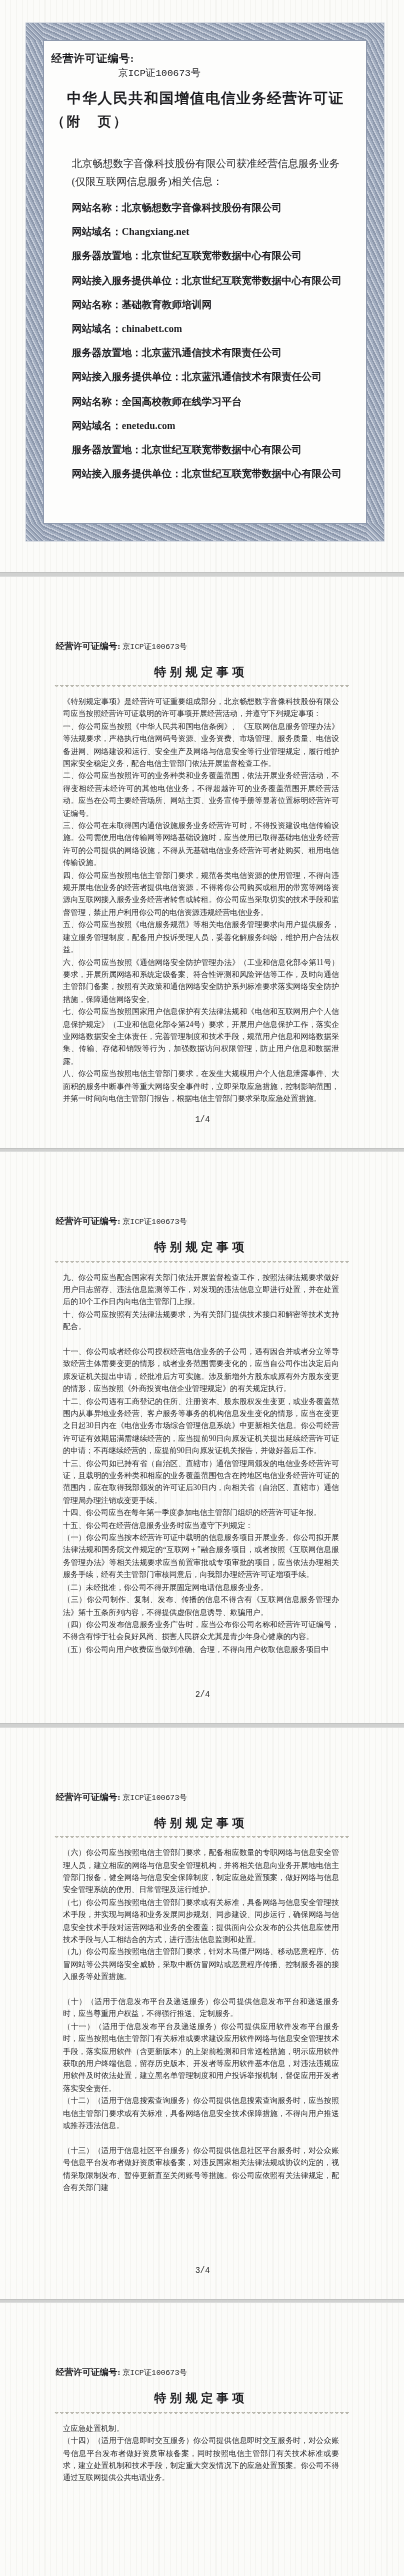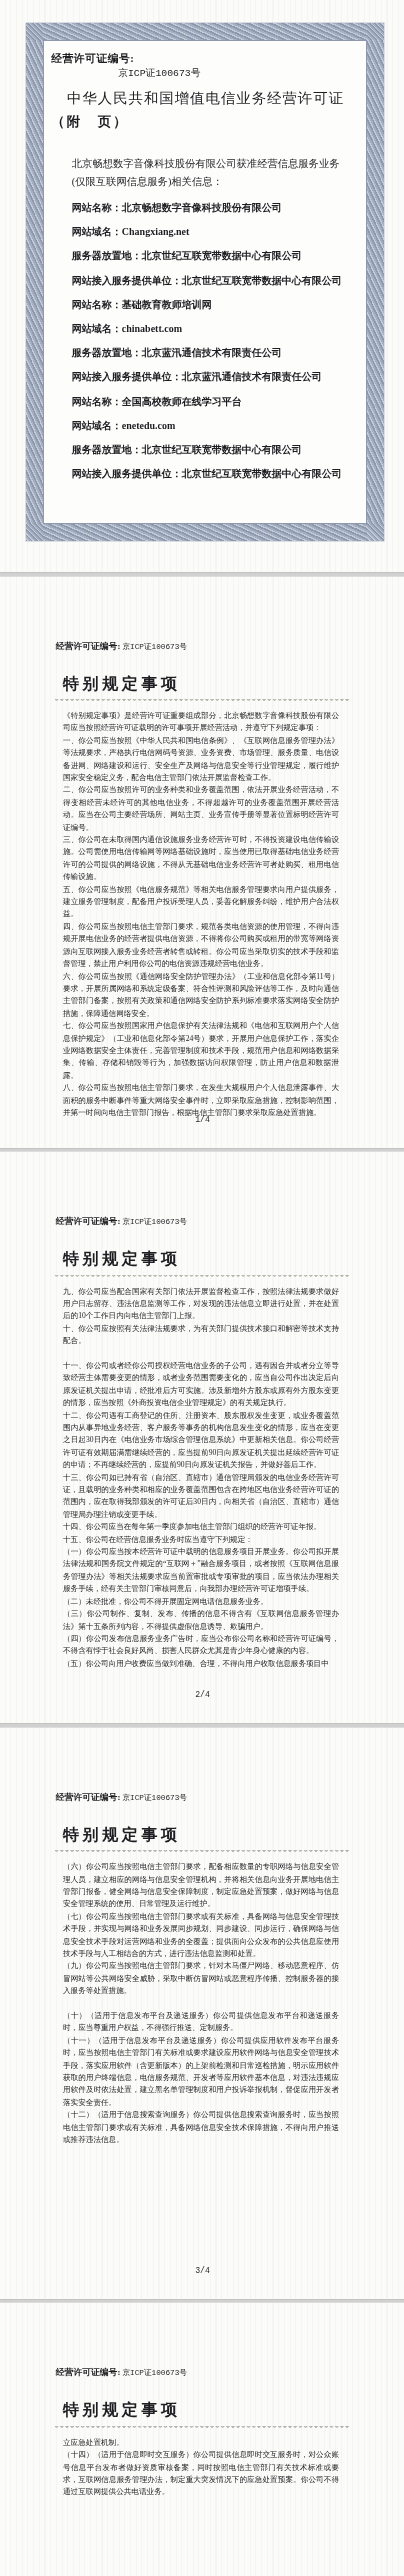--- a/index.html
+++ b/index.html
@@ -15,33 +15,33 @@
   .cert-frame {
     height:518px;
     border:17.5px solid #9aa5b6;
     border-image:repeating-linear-gradient(45deg,#8e99ad 0 2.6px,#c3cad7 2.6px 4.6px,#a3aec0 4.6px 7.2px) 34;
     box-shadow:inset 0 0 0 1px #8e99ad, 0 0 0 0.5px #b9c1cf;
     padding:12.4px 7.2px 0 8.2px;
     background:#fdfdfc;
   }
   .cert-no-label { font-size:10.8px; font-weight:bold; letter-spacing:0.5px; }
   .cert-no-value { font-size:9.8px; margin:1px 0 0 67px; font-family:"Liberation Mono","DejaVu Sans Mono",monospace; }
-  .cert-title { margin-top:8.2px; text-align:center; font-size:14.4px; font-weight:normal; letter-spacing:1px; }
+  .cert-title { margin-top:8.2px; text-align:center; font-size:14.4px; font-weight:bold; letter-spacing:1px; }
   .cert-subtitle { margin-top:5.2px; text-align:left; font-size:13.4px; font-weight:bold; letter-spacing:2.1px; }
   .cert-intro { margin:24px 0 0 20.6px; width:270px; font-size:10.3px; line-height:18px; }
   .cert-fields { margin:9.3px 0 0 20.6px; width:270px; }
   .field-line { font-size:10px; line-height:16px; margin-bottom:8.2px;font-weight:bold; }
   
   .sep { height:4.6px; background:#d0d1d0; border-top:0.5px solid #c2c3c2; border-bottom:0.5px solid #dcdddc; }
   
   .page-prov { height:571px; position:relative; padding:64px 66px 0 63px; }
   .prov-header { margin-left:-7.2px; white-space:nowrap; }
   .prov-no-label { font-size:8.8px; font-weight:bold; }
   .prov-no-value { font-size:7.7px; font-family:"Liberation Mono","DejaVu Sans Mono",monospace; }
-  .prov-title { margin-top:21px; font-size:16px; font-weight:bold; letter-spacing:3.6px; }
+  .prov-title { margin-top:11px; text-align:center; font-size:12px; font-weight:bold; letter-spacing:3.6px; }
   .zigzag {
     height:3.6px; margin:4.6px 0 7.2px -8.8px; width:296px;
     background:
       linear-gradient(135deg,#aba99e 25%,transparent 25%) -2.6px 0/5.2px 3.6px repeat-x,
       linear-gradient(225deg,#aba99e 25%,transparent 25%) -2.6px 0/5.2px 3.6px repeat-x;
     opacity:.85;
   }
   .prov-body { width:276px; }
   .para { font-size:7.6px; line-height:12.4px; text-align:justify; min-height:12.4px; color:#232327; }
   .page-num { position:absolute; left:0; right:0; bottom:24px; text-align:center; font-size:8.2px; color:#2b2b2b; font-family:"Liberation Mono","DejaVu Sans Mono",monospace; }
@@ -82,22 +82,22 @@
       <span class="prov-no-label">经营许可证编号:</span>
       <span class="prov-no-value">京ICP证100673号</span>
     </div>
     <div class="prov-title">特别规定事项</div>
     <div class="zigzag"></div>
     <div class="prov-body">
         <p class="para">《特别规定事项》是经营许可证重要组成部分，北京畅想数字音像科技股份有限公司应当按照经营许可证载明的许可事项开展经营活动，并遵守下列规定事项：</p>
         <p class="para">一、你公司应当按照《中华人民共和国电信条例》、《互联网信息服务管理办法》等法规要求，严格执行电信网码号资源、业务资费、市场管理、服务质量、电信设备进网、网络建设和运行、安全生产及网络与信息安全等行业管理规定，履行维护国家安全稳定义务，配合电信主管部门依法开展监督检查工作。</p>
         <p class="para">二、你公司应当按照许可的业务种类和业务覆盖范围，依法开展业务经营活动，不得变相经营未经许可的其他电信业务，不得超越许可的业务覆盖范围开展经营活动。应当在公司主要经营场所、网站主页、业务宣传手册等显著位置标明经营许可证编号。</p>
         <p class="para">三、你公司在未取得国内通信设施服务业务经营许可时，不得投资建设电信传输设施。公司需使用电信传输网等网络基础设施时，应当使用已取得基础电信业务经营许可的公司提供的网络设施，不得从无基础电信业务经营许可者处购买、租用电信传输设施。</p>
+        <p class="para">四、你公司应当按照电信主管部门要求，规范各类电信资源的使用管理，不得向违规开展电信业务的经营者提供电信资源，不得将你公司购买或租用的带宽等网络资源向互联网接入服务业务经营者转售或转租。你公司应当采取切实的技术手段和监督管理，禁止用户利用你公司的电信资源违规经营电信业务。</p>
         <p class="para">五、你公司应当按照《电信服务规范》等相关电信服务管理要求向用户提供服务，建立服务管理制度，配备用户投诉受理人员，妥善化解服务纠纷，维护用户合法权益。</p>
-        <p class="para">四、你公司应当按照电信主管部门要求，规范各类电信资源的使用管理，不得向违规开展电信业务的经营者提供电信资源，不得将你公司购买或租用的带宽等网络资源向互联网接入服务业务经营者转售或转租。你公司应当采取切实的技术手段和监督管理，禁止用户利用你公司的电信资源违规经营电信业务。</p>
         <p class="para">六、你公司应当按照《通信网络安全防护管理办法》（工业和信息化部令第11号）要求，开展所属网络和系统定级备案、符合性评测和风险评估等工作，及时向通信主管部门备案，按照有关政策和通信网络安全防护系列标准要求落实网络安全防护措施，保障通信网络安全。</p>
         <p class="para">七、你公司应当按照国家用户信息保护有关法律法规和《电信和互联网用户个人信息保护规定》（工业和信息化部令第24号）要求，开展用户信息保护工作，落实企业网络数据安全主体责任，完善管理制度和技术手段，规范用户信息和网络数据采集、传输、存储和销毁等行为，加强数据访问权限管理，防止用户信息和数据泄露。</p>
         <p class="para">八、你公司应当按照电信主管部门要求，在发生大规模用户个人信息泄露事件、大面积的服务中断事件等重大网络安全事件时，立即采取应急措施，控制影响范围，并第一时间向电信主管部门报告，根据电信主管部门要求采取应急处置措施。</p>
       </div>
     <div class="page-num">1/4</div>
   </div>
 
   <div class="sep"></div>
   <div class="page-prov">
     <div class="prov-header">
@@ -131,36 +131,37 @@
       <span class="prov-no-value">京ICP证100673号</span>
     </div>
     <div class="prov-title">特别规定事项</div>
     <div class="zigzag"></div>
     <div class="prov-body">
         <p class="para">（六）你公司应当按照电信主管部门要求，配备相应数量的专职网络与信息安全管理人员，建立相应的网络与信息安全管理机构，并将相关信息向业务开展地电信主管部门报备，健全网络与信息安全保障制度，制定应急处置预案，做好网络与信息安全管理系统的使用、日常管理及运行维护。</p>
         <p class="para">（七）你公司应当按照电信主管部门要求或有关标准，具备网络与信息安全管理技术手段，并实现与网络和业务发展同步规划、同步建设、同步运行，确保网络与信息安全技术手段对运营网络和业务的全覆盖；提供面向公众发布的公共信息应使用技术手段与人工相结合的方式，进行违法信息监测和处置。</p>
         <p class="para">（九）你公司应当按照电信主管部门要求，针对木马僵尸网络、移动恶意程序、仿冒网站等公共网络安全威胁，采取中断仿冒网站或恶意程序传播、控制服务器的接入服务等处置措施。</p>
         <p class="para blank"></p>
         <p class="para">（十）（适用于信息发布平台及递送服务）你公司提供信息发布平台和递送服务时，应当尊重用户权益，不得强行推送、定制服务。</p>
-        <p class="para">（十一）（适用于信息发布平台及递送服务）你公司提供应用软件发布平台服务时，应当按照电信主管部门有关标准或要求建设应用软件网络与信息安全管理技术手段，落实应用软件（含更新版本）的上架前检测和日常巡检措施，明示应用软件获取的用户终端信息，电信服务规范、开发者等应用软件基本信息，对违法违规应用软件及时依法处置，建立黑名单管理制度和用户投诉举报机制，督促应用开发者落实安全责任。</p>
+        <p class="para">（十一）（适用于信息发布平台及递送服务）你公司提供应用软件发布平台服务时，应当按照电信主管部门有关标准或要求建设应用软件网络与信息安全管理技术手段，落实应用软件（含更新版本）的上架前检测和日常巡检措施，明示应用软件获取的用户终端信息，留存历史版本、开发者等应用软件基本信息，对违法违规应用软件及时依法处置，建立黑名单管理制度和用户投诉举报机制，督促应用开发者落实安全责任。</p>
         <p class="para">（十二）（适用于信息搜索查询服务）你公司提供信息搜索查询服务时，应当按照电信主管部门要求或有关标准，具备网络信息安全技术保障措施，不得向用户推送或推荐违法信息。</p>
         <p class="para blank"></p>
+        <p class="para">（十三）（适用于信息社区平台服务）你公司提供信息社区平台服务时，对公众账号信息平台发布者做好资质审核备案，对违反国家相关法律法规或协议约定的，视情采取限制发布、暂停更新直至关闭账号等措施。你公司应依照有关法律规定，配合有关部门建</p>
       </div>
     <div class="page-num">3/4</div>
   </div>
 
   <div class="sep"></div>
   <div class="page-prov">
     <div class="prov-header">
       <span class="prov-no-label">经营许可证编号:</span>
       <span class="prov-no-value">京ICP证100673号</span>
     </div>
     <div class="prov-title">特别规定事项</div>
     <div class="zigzag"></div>
     <div class="prov-body">
         <p class="para">立应急处置机制。</p>
-        <p class="para">（十四）（适用于信息即时交互服务）你公司提供信息即时交互服务时，对公众账号信息平台发布者做好资质审核备案，同时按照电信主管部门有关技术标准或要求，互联网信息服务管理办法，制定重大突发情况下的应急处置预案。你公司不得通过互联网提供公共电话业务。</p>
+        <p class="para">（十四）（适用于信息即时交互服务）你公司提供信息即时交互服务时，对公众账号信息平台发布者做好资质审核备案，同时按照电信主管部门有关技术标准或要求，建立处置机制和技术手段，制定重大突发情况下的应急处置预案。你公司不得通过互联网提供公共电话业务。</p>
       </div>
 
   </div>
 
 </div>
 
 
 </body></html>

